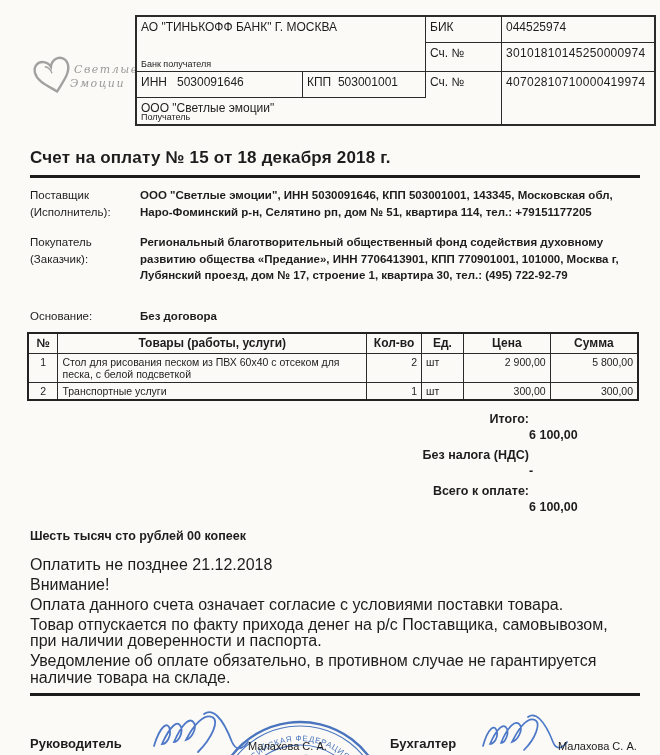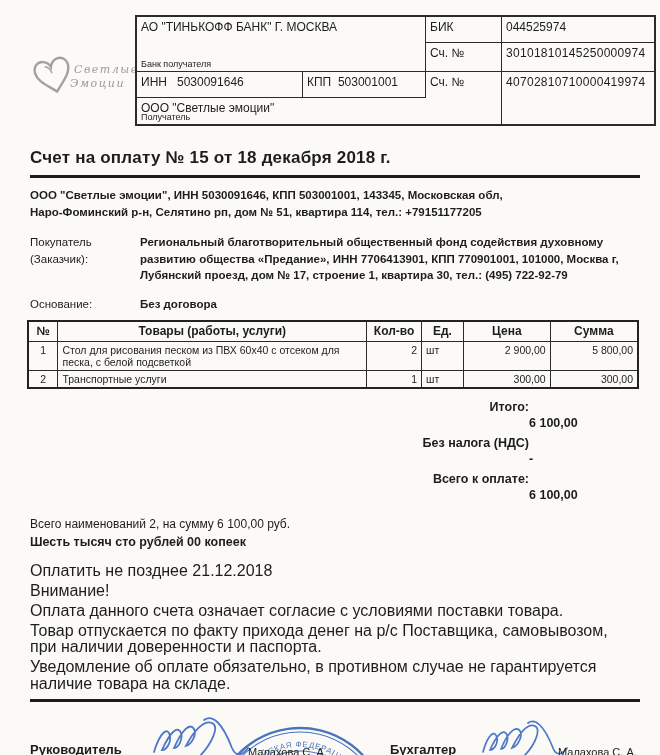--- a/index.html
+++ b/index.html
@@ -18,21 +18,21 @@
   .acct{letter-spacing:.3px;}
   
   .logo{position:absolute;left:28px;top:48px;width:112px;height:60px;}
   
   .flow{position:absolute;left:0;top:126px;width:660px;}
   .title{margin:22px 0 0 30px;font-size:17px;font-weight:bold;letter-spacing:.2px;}
   .rule{height:3px;background:#1c1c1c;width:610px;margin:7px 0 0 30px;}
   .party{display:flex;margin:10px 0 0 30px;font-size:11.5px;line-height:16.5px;}
   .party .lab{width:110px;flex:none;}
   .party .val{width:505px;font-weight:bold;}
-  .basis{margin-top:12px;}
+  .basis{margin-top:24px;}
   
   table.items{border-collapse:collapse;margin:8px 0 0 27px;width:612px;
     border:2px solid #222;}
   table.items th,table.items td{border:1px solid #2b2b2b;padding:2px 4px;box-sizing:border-box;}
   table.items th{font-size:12px;font-weight:bold;text-align:center;height:20px;}
   table.items td{font-size:10.5px;vertical-align:top;}
   .c-num{width:30px;text-align:center;}
   .c-name{width:310px;text-align:left;}
   .c-qty{width:55px;text-align:right;}
   .c-unit{width:42px;text-align:left;}
@@ -101,20 +101,24 @@
       <span>ООО "Светлые эмоции"</span>
       <span class="tiny">Получатель</span>
     </div>
   </div>
 
   <div class="flow">
     <div class="title">Счет на оплату № 15 от 18 декабря 2018 г.</div>
     <div class="rule"></div>
 
     <div class="party" style="margin-top:9px;">
+      <div class="lab">
+        <div>Поставщик</div>
+        <div>(Исполнитель):</div>
+      </div>
       <div class="val">ООО "Светлые эмоции", ИНН 5030091646, КПП 503001001, 143345, Московская обл, Наро-Фоминский р-н, Селятино рп, дом № 51, квартира 114, тел.: +79151177205</div>
     </div>
 
     <div class="party" style="margin-top:14px;">
       <div class="lab">
         <div>Покупатель</div>
         <div>(Заказчик):</div>
       </div>
       <div class="val">Региональный благотворительный общественный фонд содействия духовному развитию общества «Предание», ИНН 7706413901, КПП 770901001, 101000, Москва г, Лубянский проезд, дом № 17, строение 1, квартира 30, тел.: (495) 722-92-79</div>
     </div>
@@ -164,21 +168,20 @@
         <div class="tlab">Без налога (НДС)</div>
         <div class="tval">-</div>
       </div>
       <div class="trow">
         <div class="tlab">Всего к оплате:</div>
         <div class="tval">6 100,00</div>
       </div>
     </div>
 
     <div class="summary">
-      <div>Всего наименований 2, на сумму 6 100,00 руб.</div>
       <div class="words">Шесть тысяч сто рублей 00 копеек</div>
     </div>
 
     <div class="conds">
       <p>Оплатить не позднее 21.12.2018</p>
       <p>Внимание!</p>
       <p>Оплата данного счета означает согласие с условиями поставки товара.</p>
       <p>Товар отпускается по факту прихода денег на р/с Поставщика, самовывозом, при наличии доверенности и паспорта.</p>
       <p>Уведомление об оплате обязательно, в противном случае не гарантируется наличие товара на складе.</p>
     </div>

